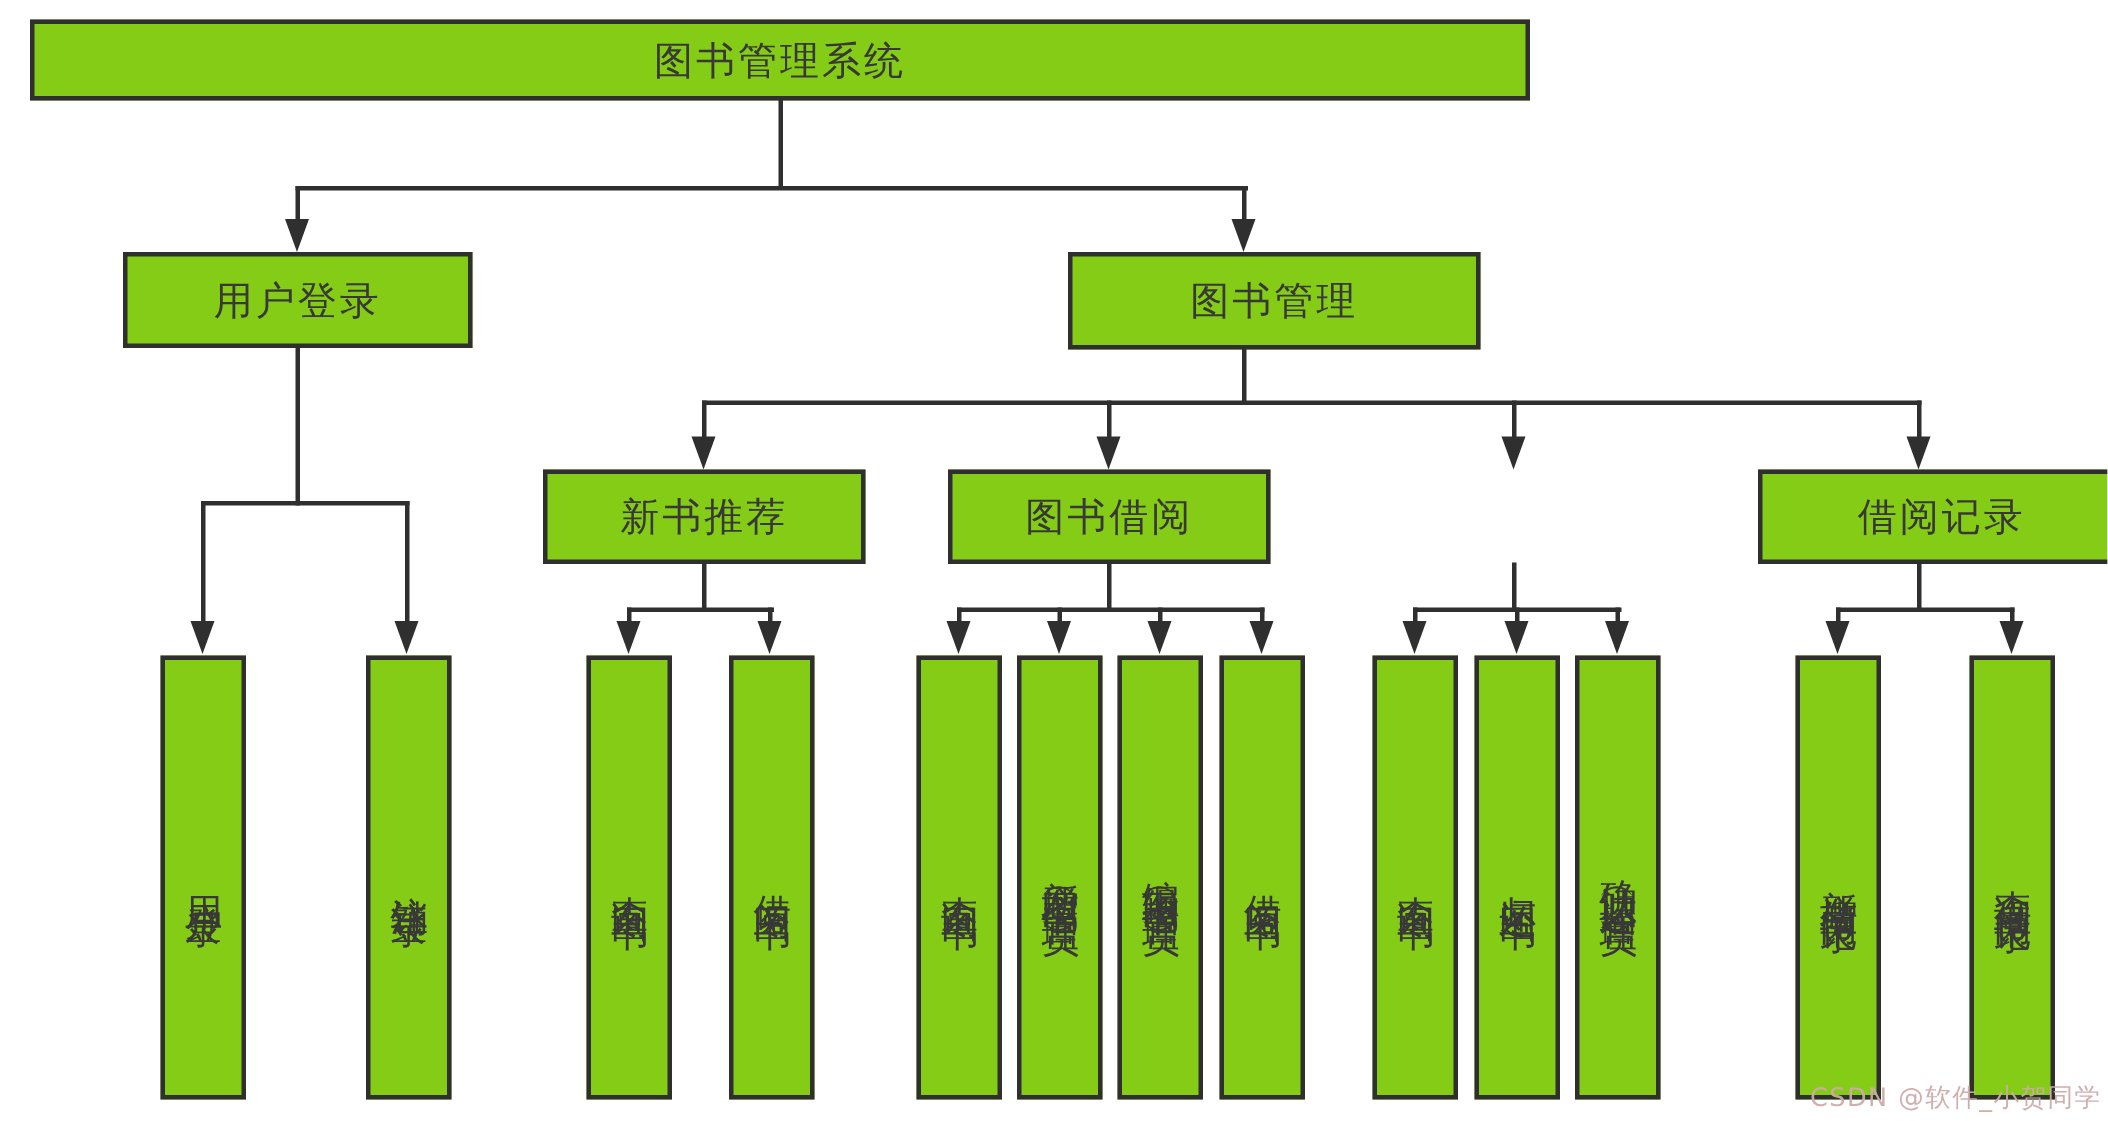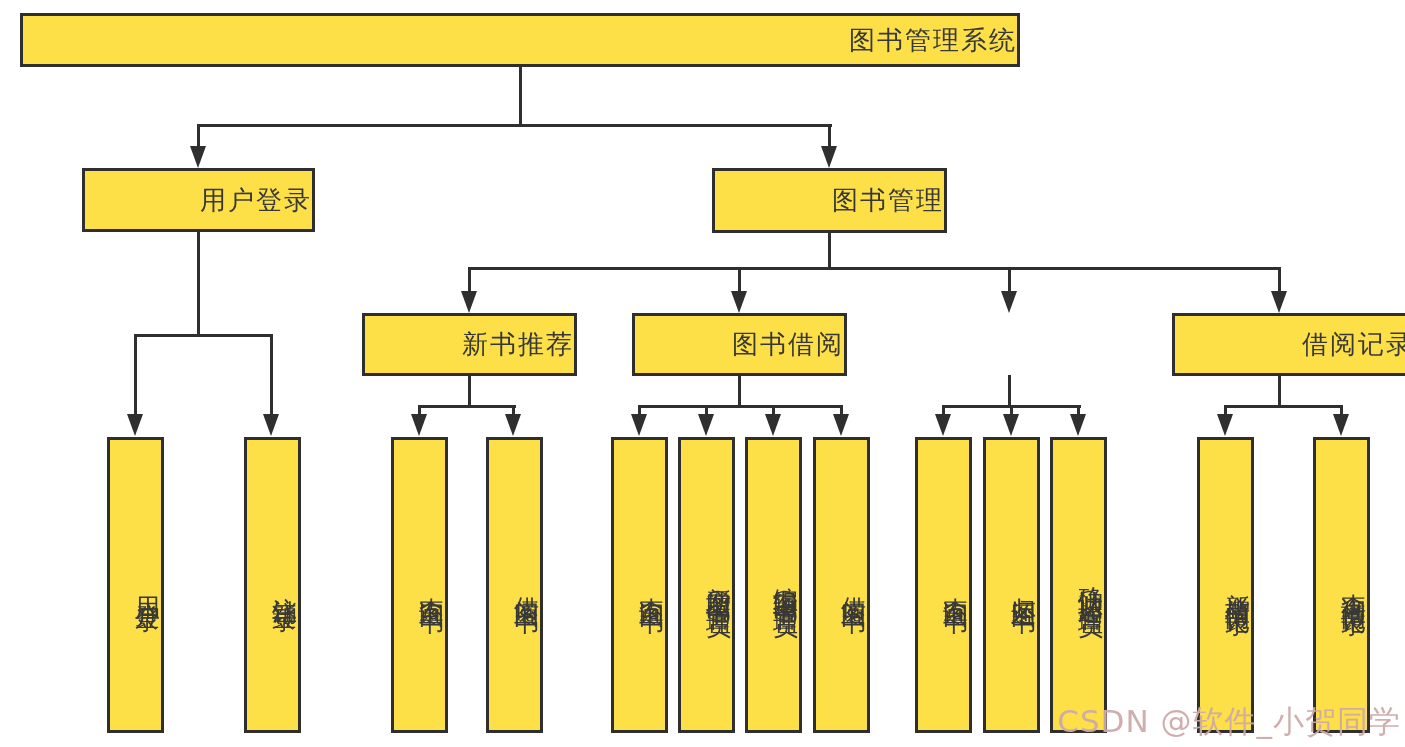--- a/index.html
+++ b/index.html
@@ -14,24 +14,24 @@
     width:1405px;height:747px;
     background:var(--bg);
     font-family:"DejaVu Sans", sans-serif;
     color:var(--text);
     overflow:hidden;
   }
   .box{
     position:absolute;
     box-sizing:border-box;
     border:3px solid var(--line);
-    background:#fde047;
+    background:#84cc16;
     display:flex;
     align-items:center;
-    justify-content:flex-end;
+    justify-content:center;
   }
   .hbox .lbl{
     font-size:26px;
     letter-spacing:2px;
     white-space:nowrap;
     color:var(--text);
   }
   .vbox .lbl{
     writing-mode:vertical-lr;
     font-size:25px;
@@ -43,21 +43,21 @@
   .vl{position:absolute;width:3px;background:var(--line);}
   .ar{
     position:absolute;width:0;height:0;
     border-left:8px solid transparent;
     border-right:8px solid transparent;
     border-top:22px solid var(--line);
   }
   .watermark{
     position:absolute;
     right:4px;bottom:4px;
-    font-size:31px;
+    font-size:17px;
     letter-spacing:1px;
     color:var(--wm);
     opacity:0.95;
     z-index:9;
     white-space:nowrap;
   }
 </style>
 </head>
 <body>
 
@@ -70,21 +70,21 @@
   <div class="vl" style="left:519px;top:66px;height:60px"></div>
   <div class="hl" style="left:197px;top:124px;width:635px"></div>
   <div class="vl" style="left:197px;top:124px;height:24px"></div>
   <div class="ar" style="left:190px;top:146px"></div>
   <div class="vl" style="left:828px;top:124px;height:24px"></div>
   <div class="ar" style="left:821px;top:146px"></div>
 
   <div class="box hbox" style="left:82px;top:168px;width:233px;height:64px">
     <span class="lbl">用户登录</span>
   </div>
-  <div class="box hbox" style="left:712px;top:168px;width:235px;height:65px">
+  <div class="box hbox" style="left:712px;top:168px;width:275px;height:65px">
     <span class="lbl">图书管理</span>
   </div>
 
   <div class="vl" style="left:197px;top:231px;height:106px"></div>
   <div class="hl" style="left:134px;top:334px;width:139px"></div>
   <div class="vl" style="left:134px;top:334px;height:83px"></div>
   <div class="ar" style="left:127px;top:414px"></div>
   <div class="vl" style="left:270px;top:334px;height:83px"></div>
   <div class="ar" style="left:263px;top:414px"></div>
 

